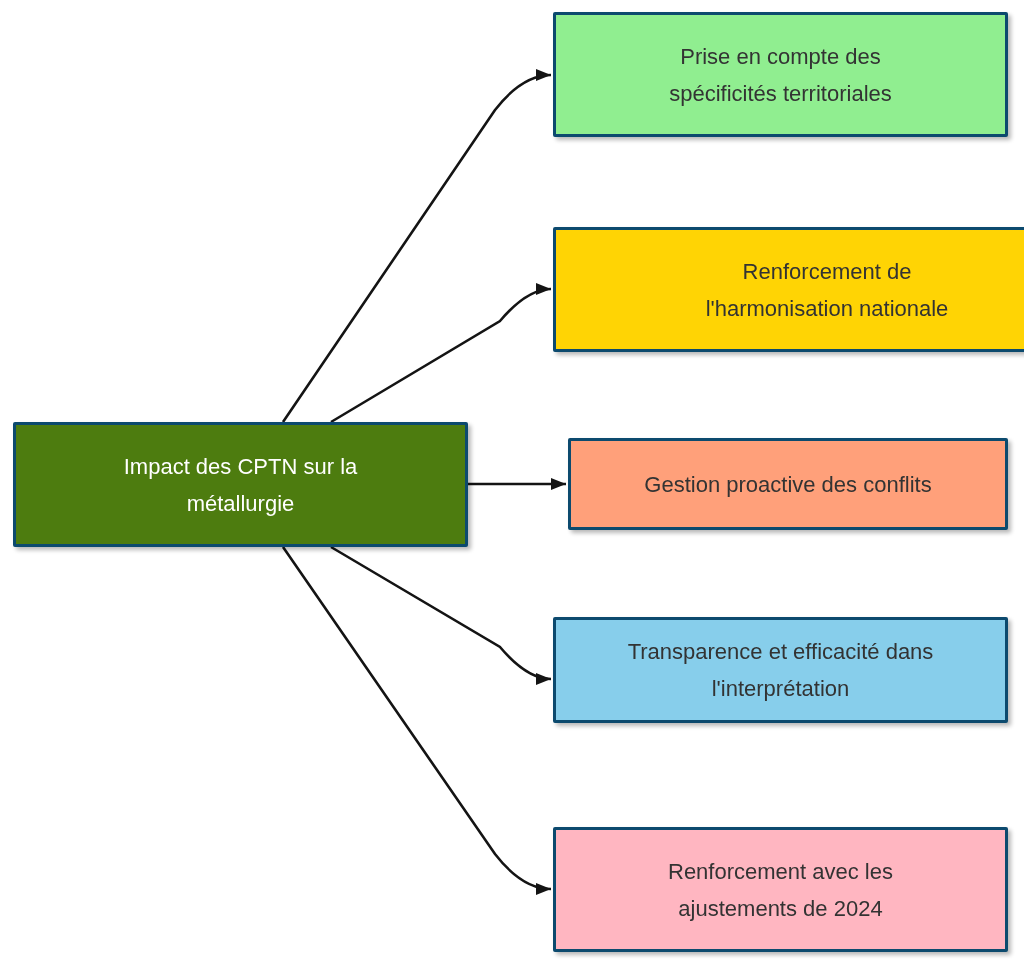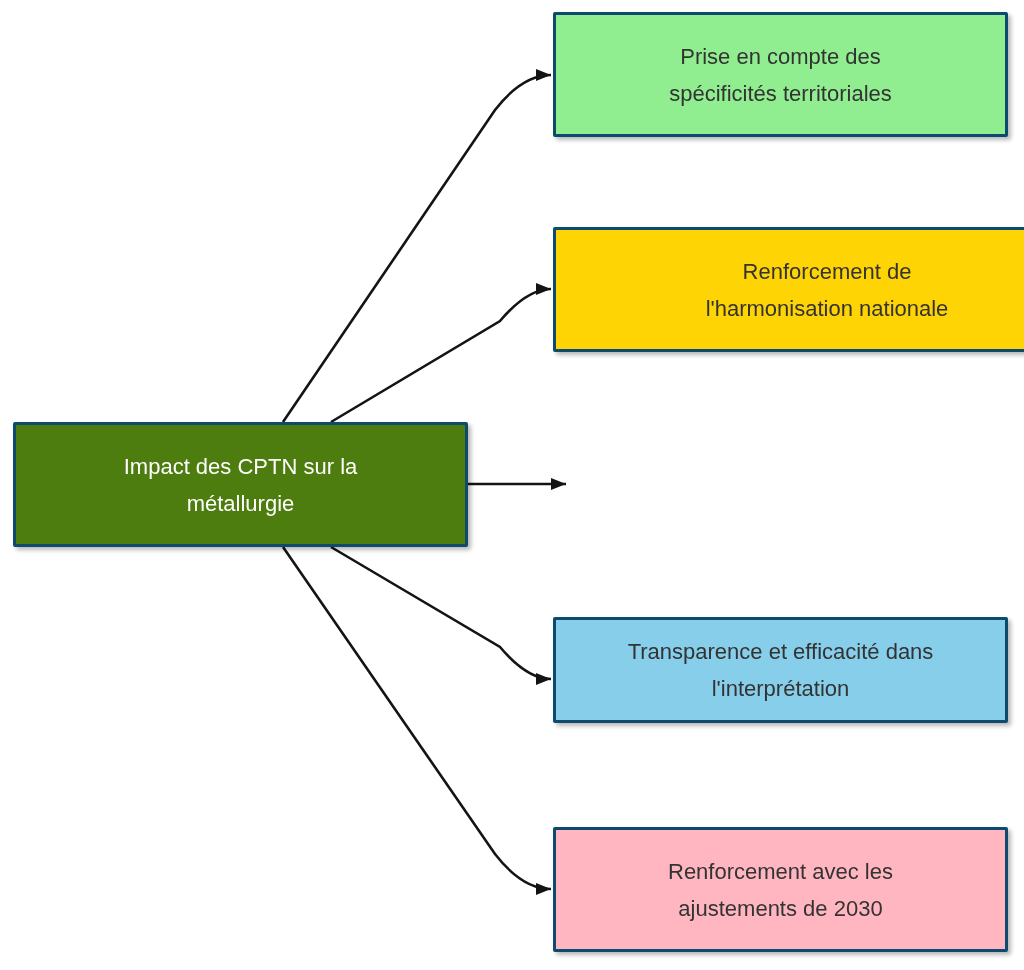--- a/index.html
+++ b/index.html
@@ -78,24 +78,27 @@
   <div class="node node-b0" style="background-color: rgb(144, 238, 144);">
     <div class="label" style="color: rgb(51, 51, 51);">Prise en compte des
 spécificités territoriales</div>
   </div>
 
   <div class="node node-b1" style="background-color: rgb(255, 212, 4);">
     <div class="label" style="color: rgb(51, 51, 51);">Renforcement de
 l'harmonisation nationale</div>
   </div>
 
+  <div class="node node-b2" style="background-color: rgb(255, 160, 122);">
+    <div class="label" style="color: rgb(51, 51, 51);">Gestion proactive des conflits</div>
+  </div>
 
   <div class="node node-b3" style="background-color: rgb(135, 206, 235);">
     <div class="label" style="color: rgb(51, 51, 51);">Transparence et efficacité dans
 l'interprétation</div>
   </div>
 
   <div class="node node-b4" style="background-color: rgb(255, 182, 193);">
     <div class="label" style="color: rgb(51, 51, 51);">Renforcement avec les
-ajustements de 2030</div>
+ajustements de 2024</div>
   </div>
 
 </div>
 
 </body></html>

